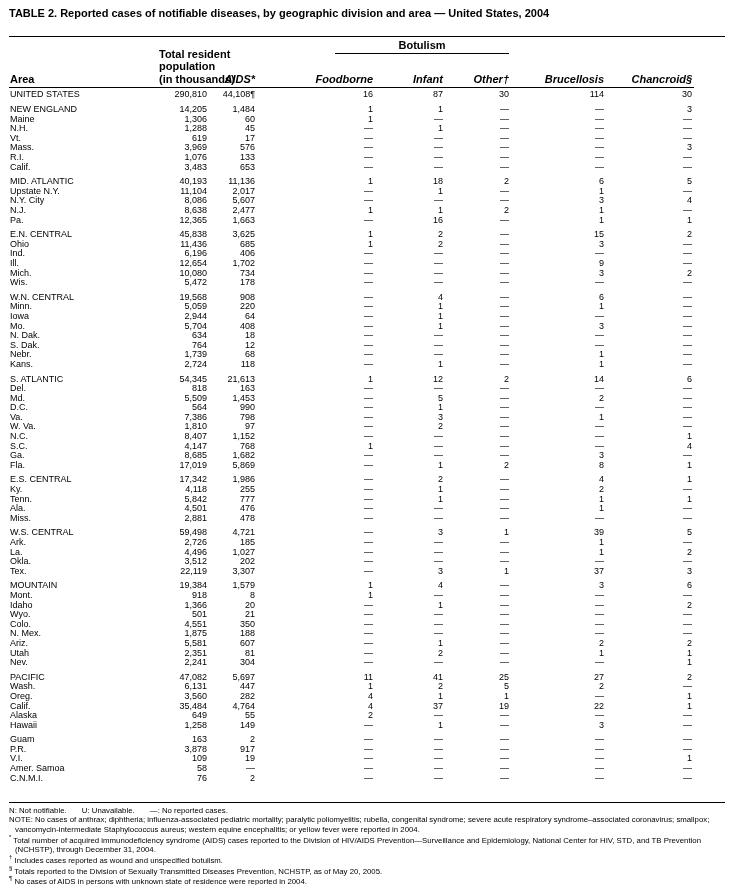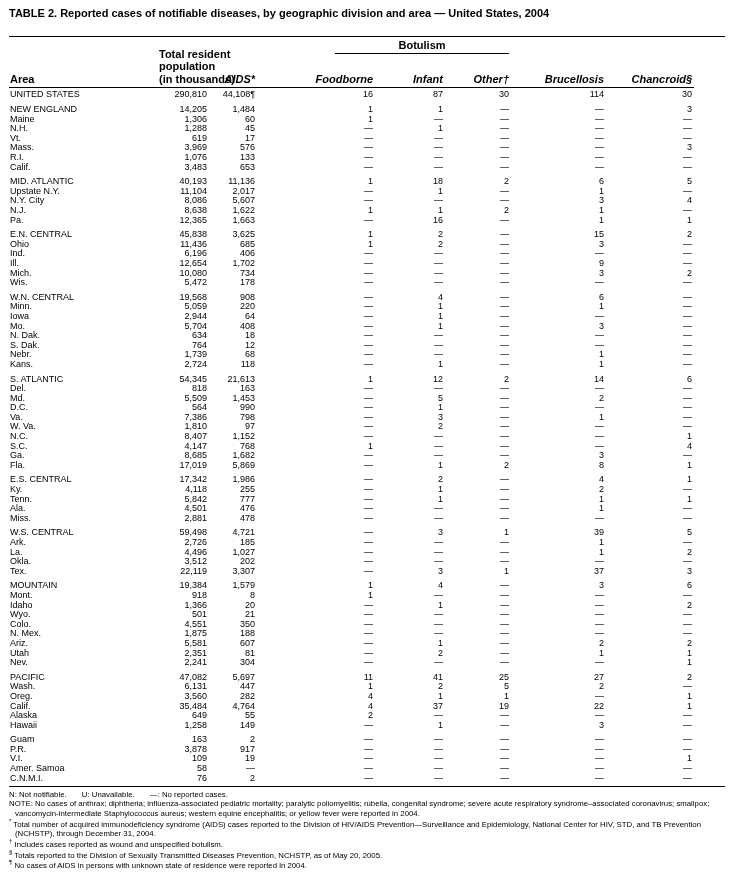--- a/index.html
+++ b/index.html
@@ -33,21 +33,21 @@
   th.num { text-align:right;font-style:italic; }
   tbody td {
     line-height:9.6px; white-space:nowrap;
     padding:0 2px 0 0; vertical-align:bottom;
   }
   tbody td.area { text-align:left; padding-left:1px; }
   tbody td.num { text-align:right; }
   tbody tr.sec-start td { padding-top:5px; }
   tbody tr:first-child td { padding-top:2px;margin-top:36px; }
   .footnotes {
-    width:716px; margin-top:3px; border-top:1px solid #000;
+    width:716px; margin-top:19px; border-top:1px solid #000;
     padding-top:3px; font-size:7.8px; line-height:1.18;
   }
   .fn { white-space:pre-wrap; padding-left:6px; text-indent:-6px; }
   .fn sup { font-size:6px; }
   .ital { }
 </style>
 </head>
 <body>
 
 <div class="page">
@@ -191,21 +191,21 @@
           <td class="num">5,607</td>
           <td class="num">—</td>
           <td class="num">—</td>
           <td class="num">—</td>
           <td class="num">3</td>
           <td class="num">4</td>
         </tr>
         <tr>
           <td class="area">N.J.</td>
           <td class="num">8,638</td>
-          <td class="num">1,622</td>
+          <td class="num">2,477</td>
           <td class="num">1</td>
           <td class="num">1</td>
           <td class="num">2</td>
           <td class="num">1</td>
           <td class="num">—</td>
         </tr>
         <tr>
           <td class="area">Pa.</td>
           <td class="num">12,365</td>
           <td class="num">1,663</td>

